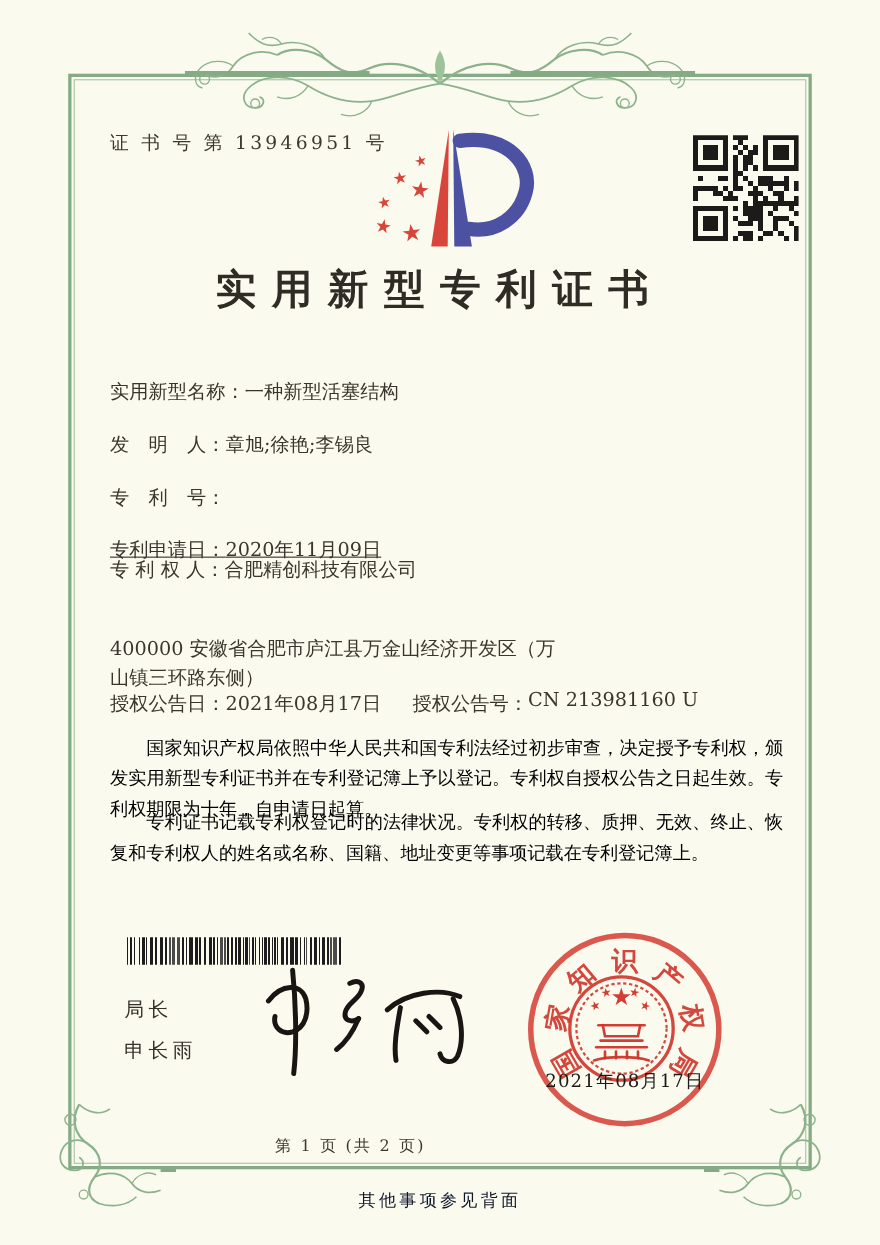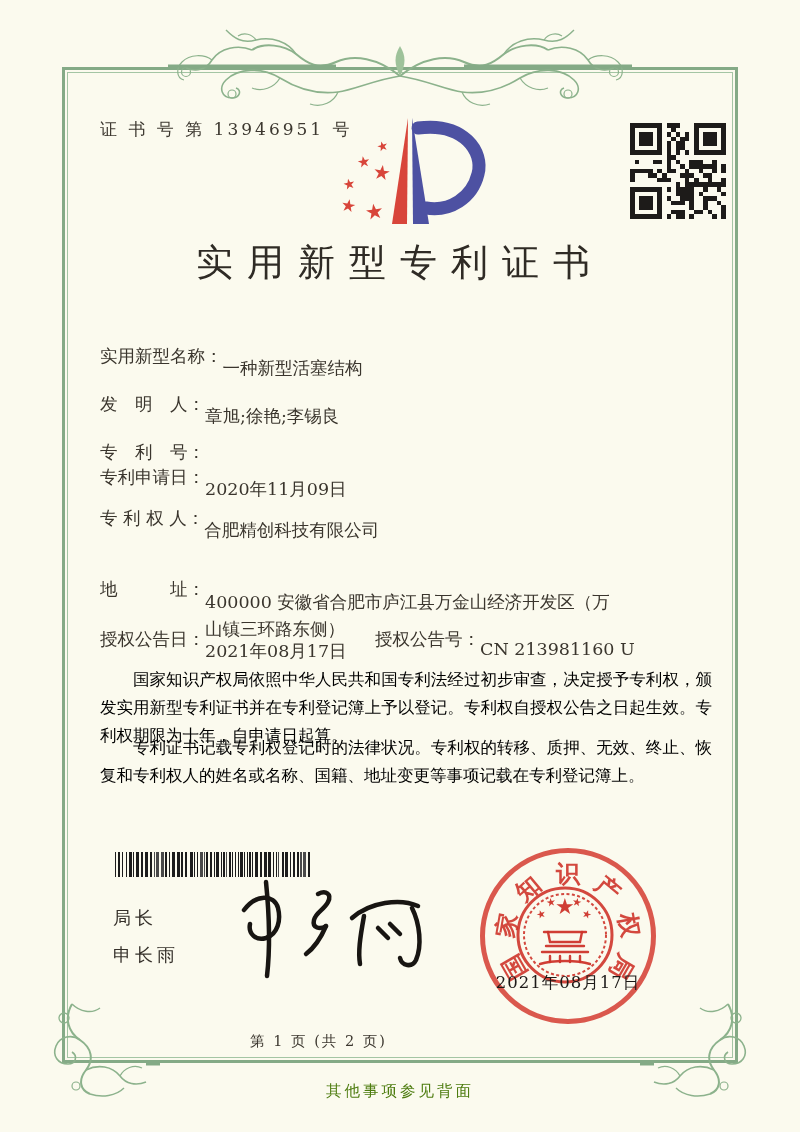--- a/index.html
+++ b/index.html
@@ -19,26 +19,26 @@
     position:absolute;left:2px;top:2px;right:2px;bottom:2px;
     border:1px solid #a4c5a4;
   }
   
   #cert-no{
     left:100px;top:118px;font-size:17px;letter-spacing:3px;color:#3c372f;
   }
   
   #title{
     left:0;top:238px;width:800px;text-align:center;
-    font-size:37px;font-weight:normal;letter-spacing:14px;color:#2f2b25;
+    font-size:37px;font-weight:bold;letter-spacing:14px;color:#2f2b25;
   }
   
   .frow{position:absolute;left:100px;font-size:17.5px;display:flex;}
   .flabel{white-space:pre;color:#3a352d;}
-  .fvalue{color:#3a352d;margin-top:12px;}
+  .fvalue{color:#3a352d;}
   #row-address .fvalue{max-width:412px;line-height:27px;}
   #row-grant .pair2{position:absolute;left:275px;top:0;display:flex;}
   
   .para{
     position:absolute;left:100px;width:612px;
     font-size:16.5px;line-height:28px;text-indent:2em;
     color:#000000;text-align:justify;
   }
   
   #barcode{left:115px;top:852px;}
@@ -57,21 +57,21 @@
     position:absolute;left:50%;top:50%;width:26px;height:26px;margin:-13px 0 0 -13px;
     font-size:24px;font-weight:bold;color:rgba(206,52,42,.9);
     text-align:center;line-height:26px;
   }
   #seal-date{
     position:absolute;left:478px;top:972px;width:180px;text-align:center;
     font-size:16.5px;color:#1d1a18;letter-spacing:1px;
   }
   
   #footer-page{left:0;top:1032px;width:637px;text-align:center;font-size:14.5px;letter-spacing:2px;color:#3c372f;}
-  #back-note{left:0;top:1081px;width:800px;text-align:center;font-size:15.5px;letter-spacing:3px;color:#4d7c0f;}
+  #back-note{left:0;top:1081px;width:800px;text-align:center;font-size:15.5px;letter-spacing:3px;color:#0f172a;}
   svg{display:block;}
 </style>
 </head>
 <body>
 
 <div class="abs" id="frame">
   <div id="frame-inner"></div>
 </div>
 
 <svg class="abs" style="left:168px;top:18px;" width="464" height="96" viewBox="0 0 464 96">
@@ -369,30 +369,29 @@
   <span class="flabel">实用新型名称：</span>
   <span class="fvalue">一种新型活塞结构</span>
 </div>
 <div class="frow" style="top:392px;">
   <span class="flabel">发　明　人：</span>
   <span class="fvalue">章旭;徐艳;李锡良</span>
 </div>
 <div class="frow" style="top:440px;">
   <span class="flabel">专　利　号：</span>
 </div>
-<div class="frow" style="top:465px;">
+<div class="frow" style="top:487px;text-decoration:underline;">
   <span class="flabel">专利申请日：</span>
   <span class="fvalue">2020年11月09日</span>
 </div>
 <div class="frow" style="top:506px;">
   <span class="flabel">专 利 权 人：</span>
   <span class="fvalue">合肥精创科技有限公司</span>
 </div>
 <div class="frow" id="row-address" style="top:577px;">
-  <span class="flabel">地　　　址：</span>
   <span class="fvalue">400000 安徽省合肥市庐江县万金山经济开发区（万山镇三环路东侧）</span>
 </div>
 <div class="frow" id="row-grant" style="top:627px;width:612px;">
   <span class="flabel">授权公告日：</span>
   <span class="fvalue">2021年08月17日</span>
   <span class="pair2">
     <span class="flabel">授权公告号：</span>
     <span class="fvalue">CN 213981160 U</span>
   </span>
 </div>

